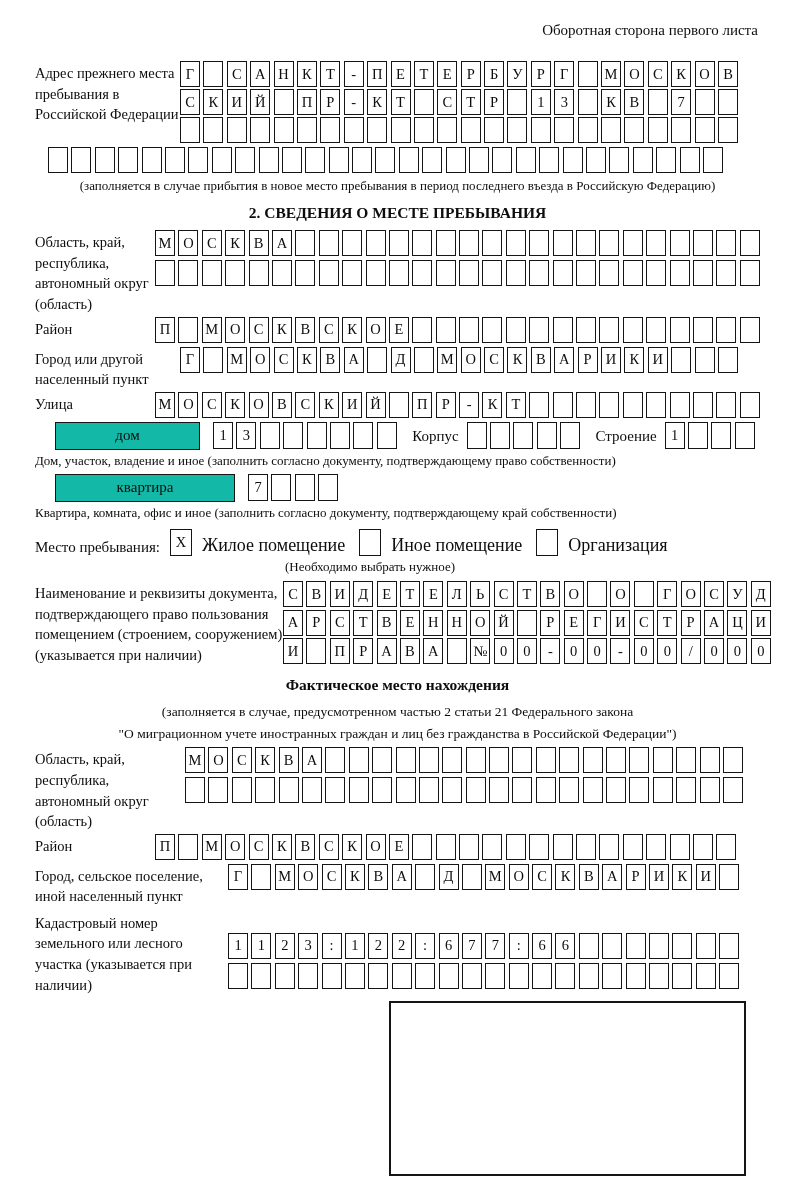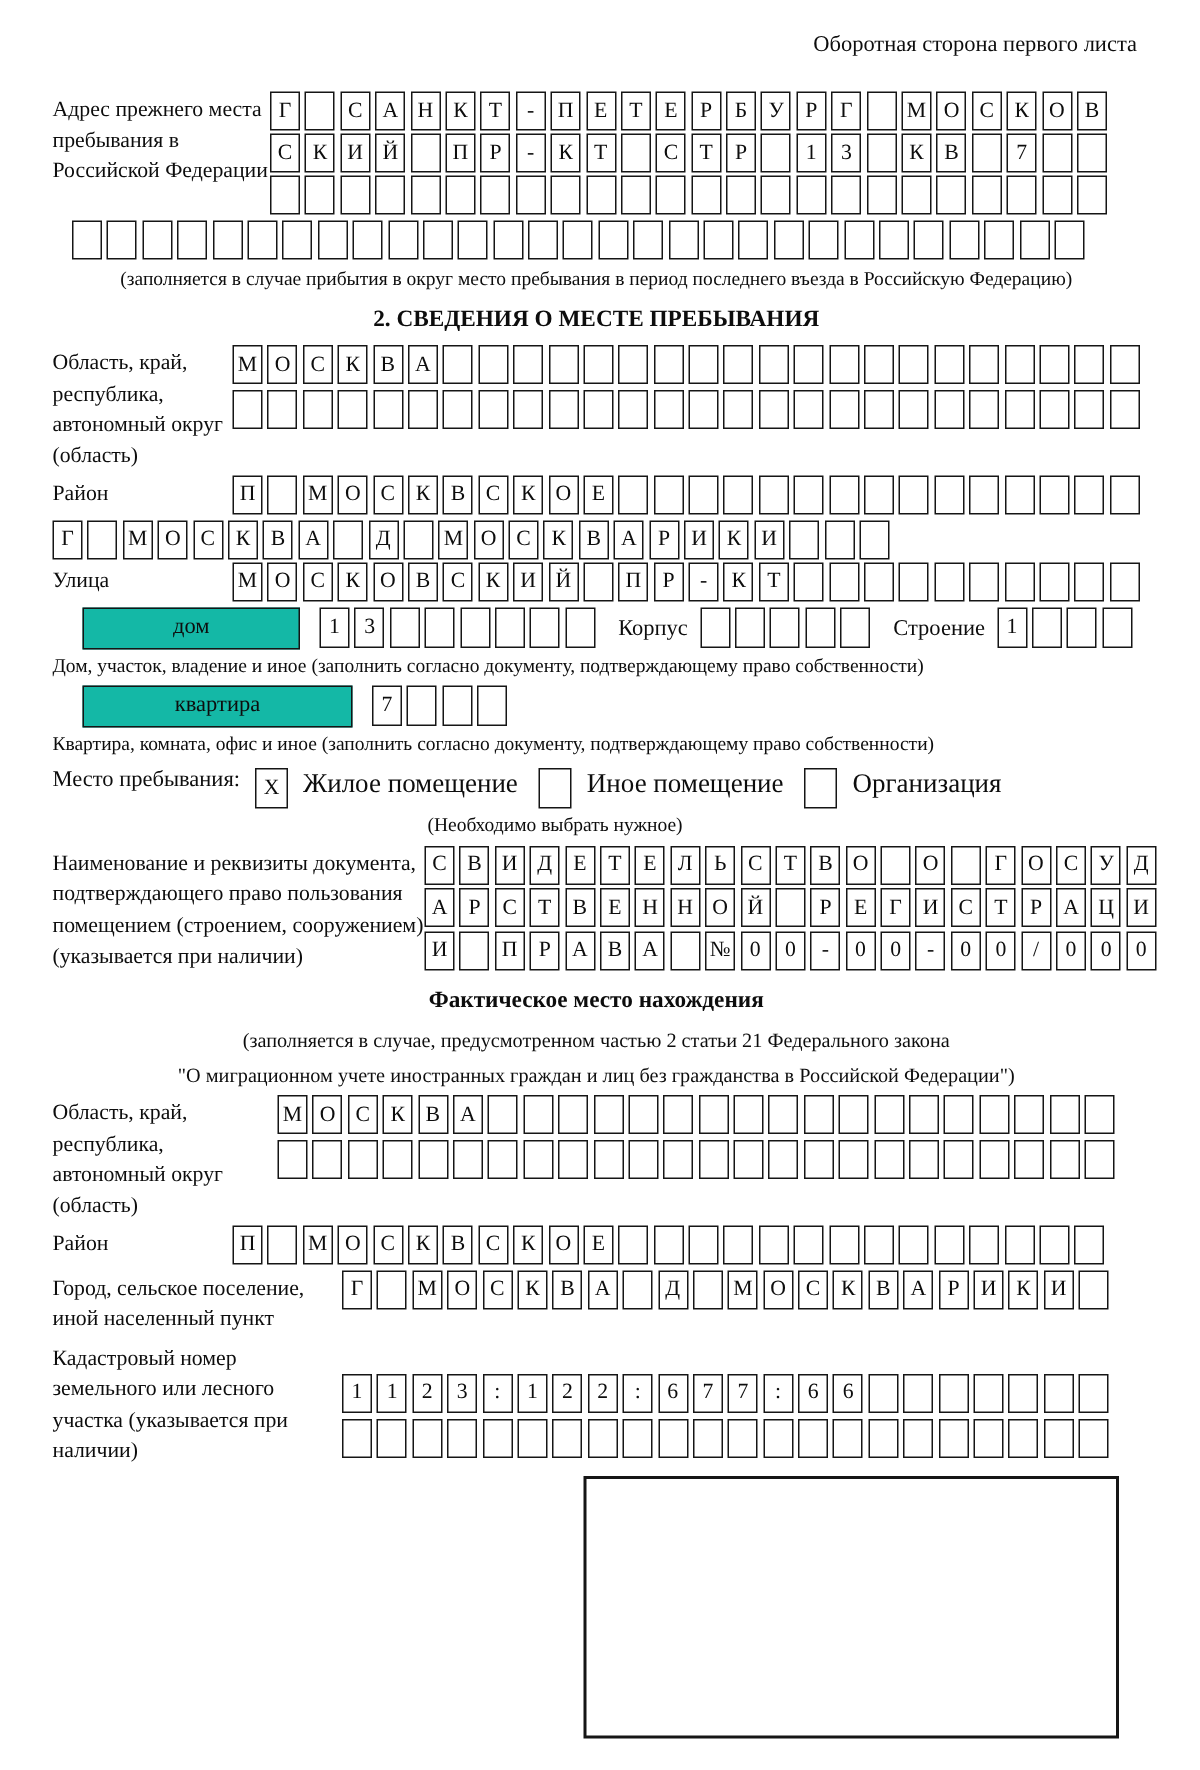--- a/index.html
+++ b/index.html
@@ -32,21 +32,21 @@
   .sect-header{font-size:15.5px;font-weight:bold;text-align:center;margin:9px 0 8px 0;}
   .mt2{margin-top:2px;} .mt4{margin-top:4px;} .mt6{margin-top:6px;}
   .widebox{
     box-sizing:border-box;border:1.6px solid #151515;height:28px;
     display:flex;align-items:center;justify-content:center;font-size:15px;background:#14b8a6;
   }
   .dombox{width:145px;margin:0 13px 0 20px;}
   .kvbox{width:180px;margin:0 13px 0 20px;}
   .inline-lbl{font-size:15px;line-height:28px;margin:0 8px 0 12px;white-space:nowrap;font-family:Liberation Serif, serif;}
   .houserow .cell,.stay .chk{height:27px;}
-  .stay{display:flex;align-items:flex-start;margin-top:7px;}
+  .stay{display:flex;align-items:flex-end;margin-top:7px;}
   .stay .stay-lbl{font-size:15px;margin-right:10px;white-space:nowrap;}
   .chk{
     box-sizing:border-box;width:22px;height:26px;border:1.6px solid #151515;
     display:flex;align-items:center;justify-content:center;font-size:14.5px;background:#fff;
   }
   .opt-lbl{font-size:18px;margin:0 14px 0 10px;white-space:nowrap;}
   .stay-note{margin:3px 0 0 170px;width:330px;text-align:center;font-size:13px;}
   .fact-note{font-size:13.5px;line-height:1.55;text-align:center;margin:0 0 2px 0;}
   .stamp-box{
     box-sizing:border-box;border:2px solid #151515;background:#fff;
@@ -168,21 +168,21 @@
       <span class="cell">&nbsp;</span>
       <span class="cell">&nbsp;</span>
       <span class="cell">&nbsp;</span>
       <span class="cell">&nbsp;</span>
       <span class="cell">&nbsp;</span>
       <span class="cell">&nbsp;</span>
       <span class="cell">&nbsp;</span>
       <span class="cell">&nbsp;</span>
       <span class="cell">&nbsp;</span>
     </div>
-  <div class="note center mt4">(заполняется в случае прибытия в округ место пребывания в период последнего въезда в Российскую Федерацию)</div>
+  <div class="note center mt4">(заполняется в случае прибытия в новое место пребывания в период последнего въезда в Российскую Федерацию)</div>
 
   <div class="sect-header">2. СВЕДЕНИЯ О МЕСТЕ ПРЕБЫВАНИЯ</div>
 
   <div class="row">
     <div class="lbl w120">Область, край, республика, автономный округ (область)</div>
     <div class="rows rows-g4">
       <div class="cellrow">
           <span class="cell">М</span>
           <span class="cell">О</span>
           <span class="cell">С</span>
@@ -267,20 +267,21 @@
         <span class="cell">&nbsp;</span>
         <span class="cell">&nbsp;</span>
         <span class="cell">&nbsp;</span>
         <span class="cell">&nbsp;</span>
         <span class="cell">&nbsp;</span>
         <span class="cell">&nbsp;</span>
       </div>
   </div>
 
   <div class="row mt4">
+    <div class="lbl w145">Город или другой населенный пункт</div>
     <div class="cellrow">
         <span class="cell">Г</span>
         <span class="cell">&nbsp;</span>
         <span class="cell">М</span>
         <span class="cell">О</span>
         <span class="cell">С</span>
         <span class="cell">К</span>
         <span class="cell">В</span>
         <span class="cell">А</span>
         <span class="cell">&nbsp;</span>
@@ -366,21 +367,21 @@
 
   <div class="row houserow mt4">
     <div class="widebox kvbox">квартира</div>
     <div class="cellrow">
         <span class="cell">7</span>
         <span class="cell">&nbsp;</span>
         <span class="cell">&nbsp;</span>
         <span class="cell">&nbsp;</span>
       </div>
   </div>
-  <div class="note mt2">Квартира, комната, офис и иное (заполнить согласно документу, подтверждающему право собственности)</div>
+  <div class="note mt2">Квартира, комната, офис и иное (заполнить согласно документу, подтверждающему край собственности)</div>
 
   <div class="stay">
     <span class="stay-lbl">Место пребывания:</span>
     <span class="chk">X</span>
     <span class="opt-lbl">Жилое помещение</span>
     <span class="chk"></span>
     <span class="opt-lbl">Иное помещение</span>
     <span class="chk"></span>
     <span class="opt-lbl">Организация</span>
   </div>

